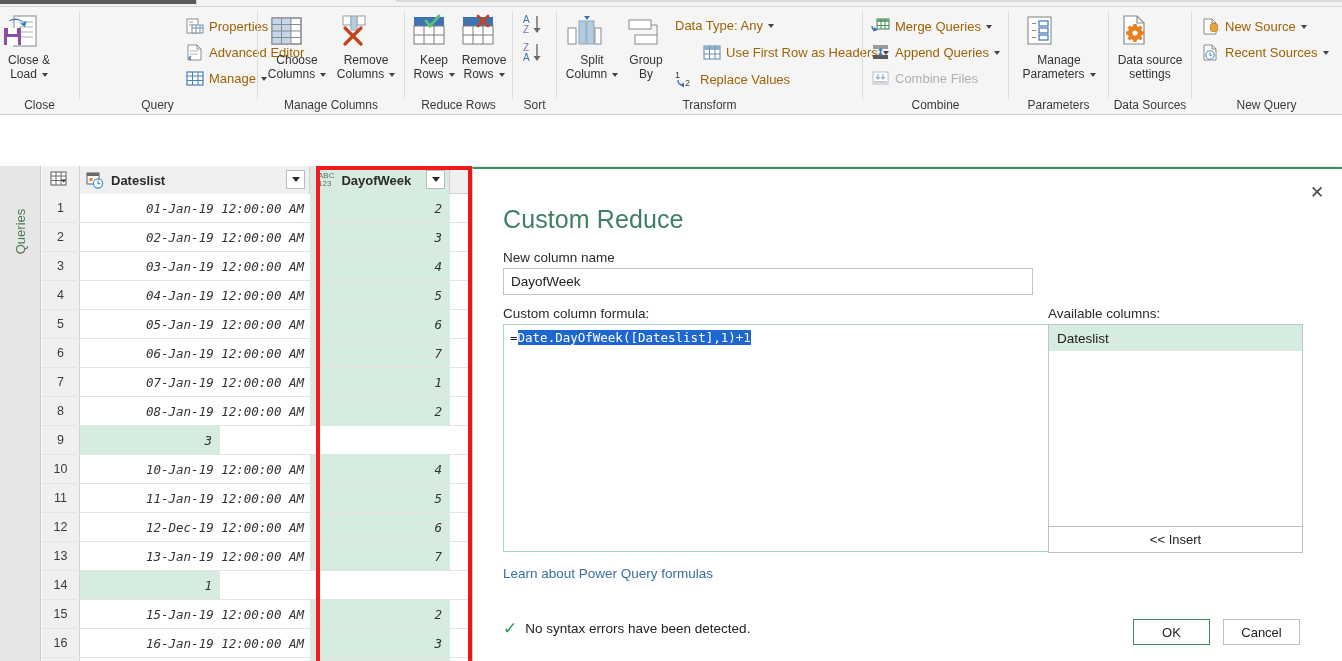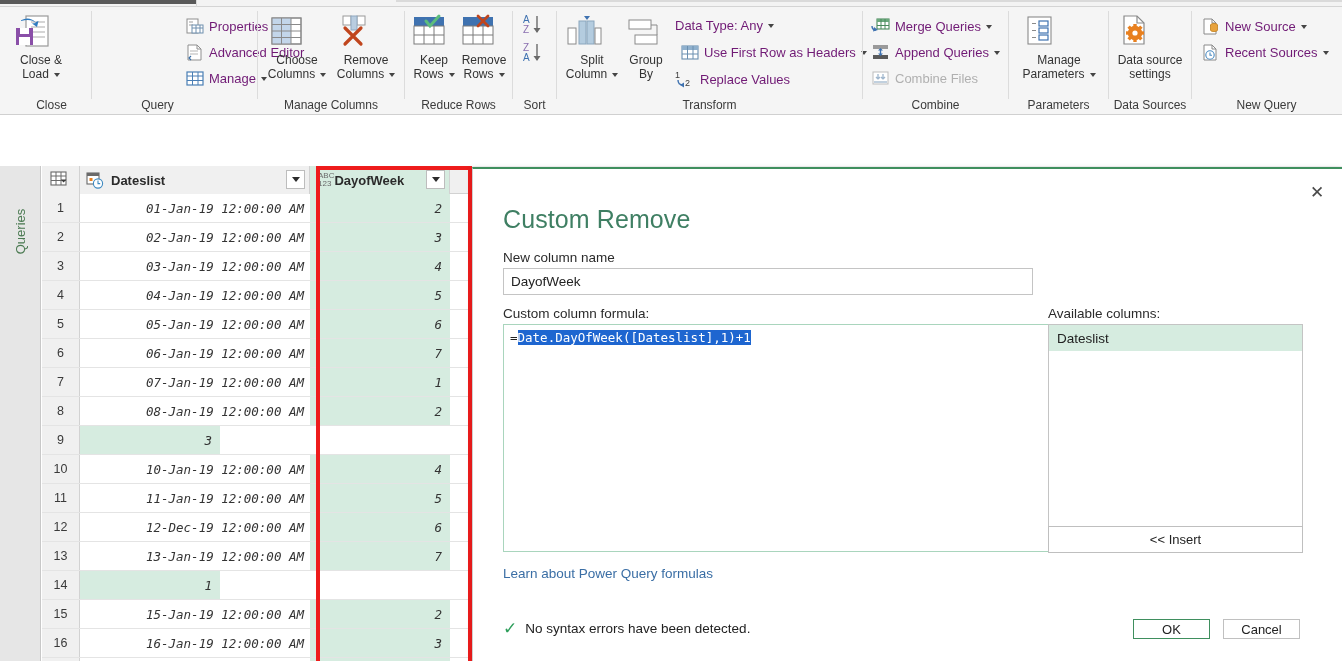--- a/index.html
+++ b/index.html
@@ -65,21 +65,21 @@
     line-height: 14px;
     cursor: default;
   }
   .bigbtn .lbl { display: block; white-space: nowrap; }
   .bigbtn .ico { display: block; margin: 0 auto 2px auto; }
 
   
   .smbtn {
     position: absolute;
     display: flex; align-items: center;
-    font-size: 13px; color: #701a75;
+    font-size: 13px; color: #a16207;
     white-space: nowrap;
     cursor: default;
   }
   .smbtn .ico { margin-right: 5px; display: inline-flex; }
   .smbtn.disabled { color: #b0b0b0; }
   .caret {
     display: inline-block;
     width: 0; height: 0;
     border-left: 3.5px solid transparent;
     border-right: 3.5px solid transparent;
@@ -164,21 +164,21 @@
     border-left: 4px solid transparent;
     border-right: 4px solid transparent;
     border-top: 5px solid #2b2b2b;
   }
   .dtype {
     display: inline-block;
     font-family: "Liberation Sans", sans-serif;
     font-size: 8px; font-weight: normal;
     color: #6a6a6a; line-height: 8px;
     text-align: left;
-    margin-left: 2px;
+    margin-right: 7px; margin-left: 2px;
   }
 
   .grid-body { position: absolute; left: 0; top: 28px; width: 1300px; }
   .grow { display: flex; height: 29px; border-bottom: 1px solid #e4e4e4; }
   .rnum {
     width: 38px; min-width: 38px;
     background: #f0f0f0;
     border-right: 1px solid #d2d2d2;
     display: flex; align-items: center; justify-content: center;
     font-size: 12.5px; color: #3a3a3a;
@@ -289,21 +289,21 @@
   .status-row {
     position: absolute; left: 30px; top: 452px;
     display: flex; align-items: center;
     font-size: 13.5px; color: #222;
   }
   .status-check {
     color: #2e9e5b; font-size: 17px; margin-right: 8px; line-height: 14px;
   }
   .btn-ok, .btn-cancel {
     position: absolute; top: 450px;
-    width: 77px; height: 20px;
+    width: 77px; height: 26px;
     display: flex; align-items: center; justify-content: center;
     font-size: 13px; color: #222;
     background: #fff;
     cursor: default;
   }
   .btn-ok { left: 660px; border: 1px solid #3f8f5e; }
   .btn-cancel { left: 750px; border: 1px solid #c0c0c0; }
 
   
   svg { display: block; }
@@ -314,21 +314,21 @@
 <div id="app">
 
   <div class="tabstrip">
     <div class="tab-active-sliver"></div>
     <div class="tab-sliver-b"></div>
     <div class="tab-sliver-c"></div>
   </div>
 
   <div class="ribbon">
 
-    <div class="rgroup" style="left:12px; width:80px;">
+    <div class="rgroup" style="left:0; width:80px;">
       <div class="bigbtn" style="left:0; top:6px; width:58px;">
         <span class="ico">
           <svg width="40" height="38" viewBox="0 0 40 38">
             <rect x="14" y="3" width="22" height="30" fill="#ffffff" stroke="#9a9a9a" stroke-width="1.2"></rect>
             <line x1="19" y1="9" x2="33" y2="9" stroke="#b9b9b9" stroke-width="1.2"></line>
             <line x1="19" y1="14" x2="33" y2="14" stroke="#b9b9b9" stroke-width="1.2"></line>
             <line x1="19" y1="19" x2="33" y2="19" stroke="#b9b9b9" stroke-width="1.2"></line>
             <line x1="19" y1="24" x2="33" y2="24" stroke="#b9b9b9" stroke-width="1.2"></line>
             <path d="M9 8 q10 -3 15 2 l-4 0.5 5 3.5 1.5 -6 -3 1.2 q-6 -6 -14.5 -2z" fill="#2f7bbf"></path>
             <rect x="4" y="15" width="17" height="17" fill="#8a4fa8"></rect>
@@ -501,21 +501,21 @@
           </svg>
         </span>
         <span class="lbl">Group</span>
         <span class="lbl">By</span>
       </div>
 
       <div class="smbtn" style="left:118px; top:11px;">
         <span>Data Type: Any</span>
           <span class="caret"></span>
       </div>
-      <div class="smbtn" style="left:112px; top:37px;padding-left:12px;">
+      <div class="smbtn" style="left:134px; top:37px;padding-left:12px;">
         <span class="ico">
           <svg width="18" height="17" viewBox="0 0 18 17">
             <rect x="1" y="2" width="16" height="13" fill="#fff" stroke="#6a8fb0" stroke-width="1.1"></rect>
             <rect x="1" y="2" width="16" height="4" fill="#8fb0cd"></rect>
             <line x1="1" y1="10" x2="17" y2="10" stroke="#6a8fb0"></line>
             <line x1="6.5" y1="2" x2="6.5" y2="15" stroke="#6a8fb0"></line>
             <line x1="12" y1="2" x2="12" y2="15" stroke="#6a8fb0"></line>
           </svg>
         </span>
         <span>Use First Row as Headers</span>
@@ -823,21 +823,21 @@
           <div class="cdow">4</div>
           <div class="crest"></div>
         </div>
       </div>
   </div>
 
   <div class="redbox"></div>
 
   <div class="dialog">
     <div class="dlg-close">✕</div>
-    <div class="dlg-title">Custom Remove</div>
+    <div class="dlg-title">Custom Reduce</div>
 
     <div class="lbl-std" style="left:30px; top:81px;">New column name</div>
     <div class="txtinput" style="left:30px; top:99px; width:530px; height:27px;">DayofWeek</div>
 
     <div class="lbl-std" style="left:30px; top:137px;">Custom column formula:</div>
     <div class="formula-box">
       <span class="formula-eq">=</span><span class="formula-sel">Date.DayOfWeek([Dateslist],1)+1</span>
     </div>
 
     <div class="lbl-std avail-label">Available columns:</div>

